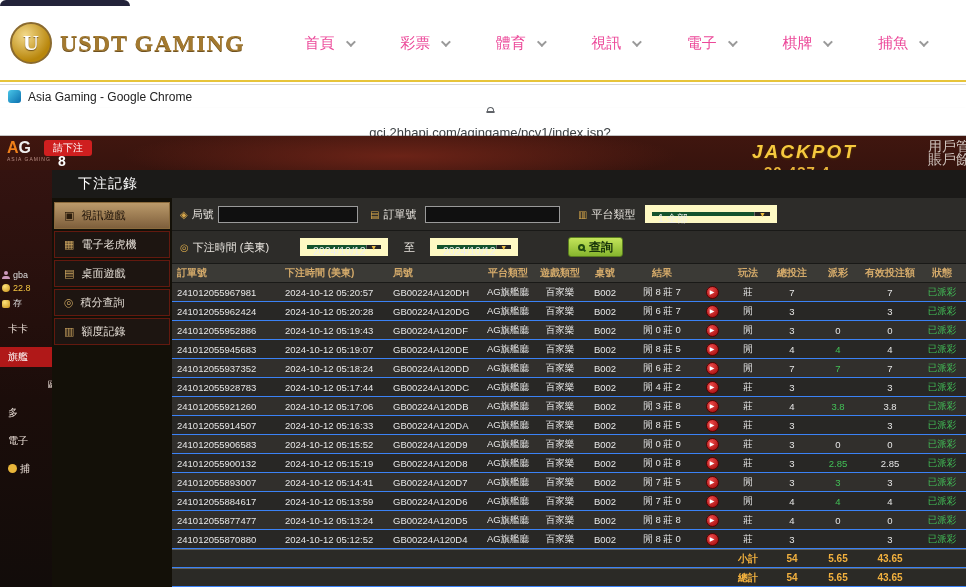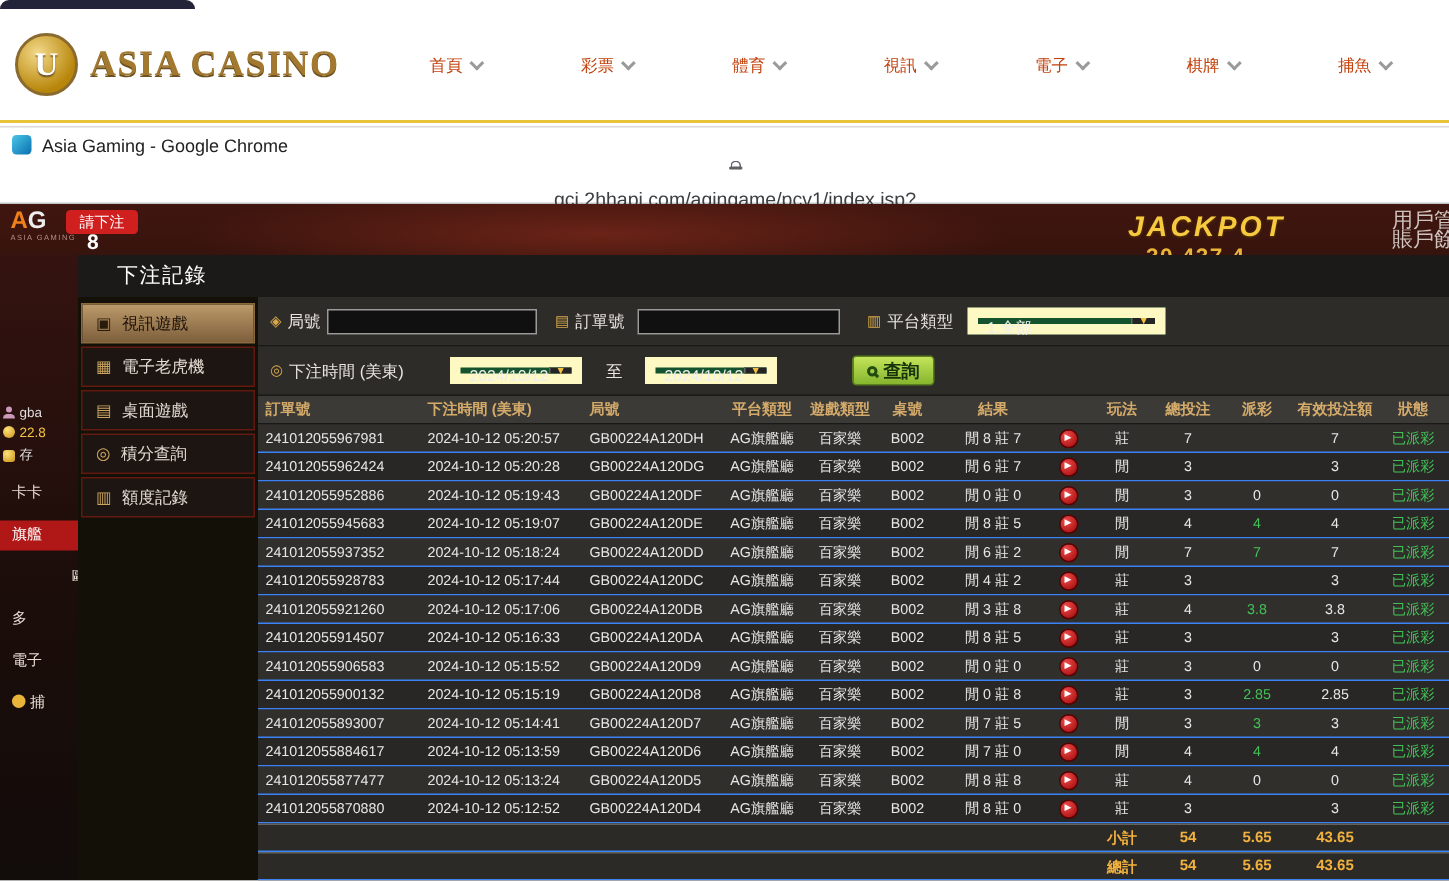--- a/index.html
+++ b/index.html
@@ -13,21 +13,21 @@
   
   .site-header { position:absolute; left:0; top:6px; width:966px; height:76px; background:#fff;
                  border-bottom:2px solid #e7c43a; display:flex; align-items:center; }
   .logo { display:flex; align-items:center; gap:8px; margin-left:10px; cursor:pointer; }
   .logo-badge { width:42px; height:42px; border-radius:50%; background:radial-gradient(circle at 35% 30%,#f3d98a,#b8860b 70%);
                 border:2px solid #8a6a2f; color:#fff; font-weight:bold; font-size:22px; display:flex; align-items:center; justify-content:center;
                 font-family:"Liberation Serif","DejaVu Serif",serif; text-shadow:0 1px 1px #6b4e1c; }
   .logo-text { font-size:24px; font-weight:800; letter-spacing:1px; color:#a3792f;
                text-shadow:0 1px 0 #6e5120; font-family:"Liberation Serif","DejaVu Serif",serif; }
   .nav { display:flex; flex:1; justify-content:space-between; margin:0 40px 0 60px; }
-  .nav-item { display:flex; align-items:center; gap:5px; font-size:11px; color:#c2410c; cursor:pointer; }
+  .nav-item { display:flex; align-items:center; gap:11px; font-size:15px; color:#ec4899; cursor:pointer; }
   .chev { width:7px; height:7px; border-right:2px solid #9a9a9a; border-bottom:2px solid #9a9a9a;
           transform:rotate(45deg) translateY(-2px); }
 
   
   .popup-titlebar { position:absolute; left:0; top:84px; width:966px; height:24px; background:#fff;
                     border-top:1px solid #d9d9d9; display:flex; align-items:center; padding-left:8px; gap:7px; }
   .favicon { width:13px; height:13px; border-radius:3px; background:linear-gradient(135deg,#49c6e8,#0b6fae); }
   .popup-title { font-size:12px; color:#222; }
   .urlbar { position:absolute; left:0; top:108px; width:966px; height:28px; background:#fff;
             border-bottom:1px solid #c4c4c4; display:flex; align-items:center; padding-left:14px; gap:12px; box-shadow:0 1px 2px rgba(0,0,0,.12);flex-direction:column; }
@@ -124,21 +124,21 @@
 
 <div class="screen">
 
   <div class="tab-strip">
     <div class="tab"></div>
   </div>
 
   <header class="site-header">
     <div class="logo">
       <div class="logo-badge">U</div>
-      <div class="logo-text">ASIA CASINO</div>
+      <div class="logo-text">USDT GAMING</div>
     </div>
     <nav class="nav" id="main-nav">
         <div class="nav-item">
           <span>首頁</span>
           <span class="chev"></span>
         </div>
         <div class="nav-item">
           <span>彩票</span>
           <span class="chev"></span>
         </div>

